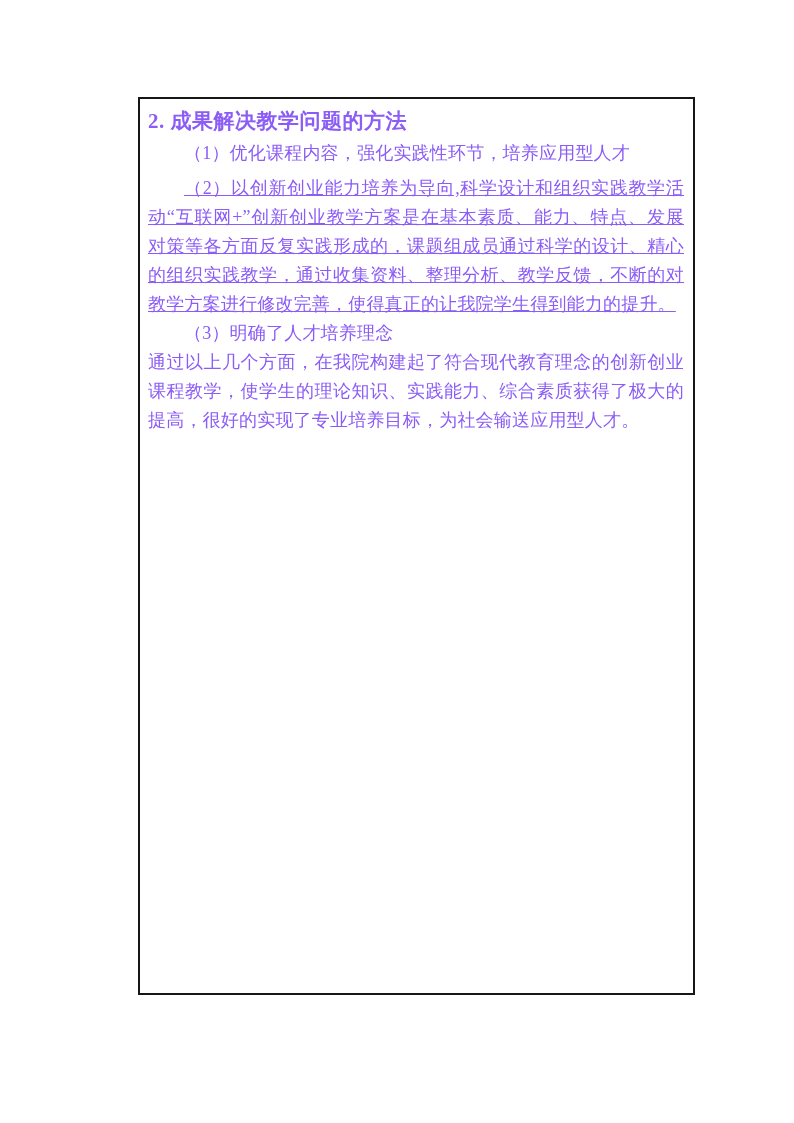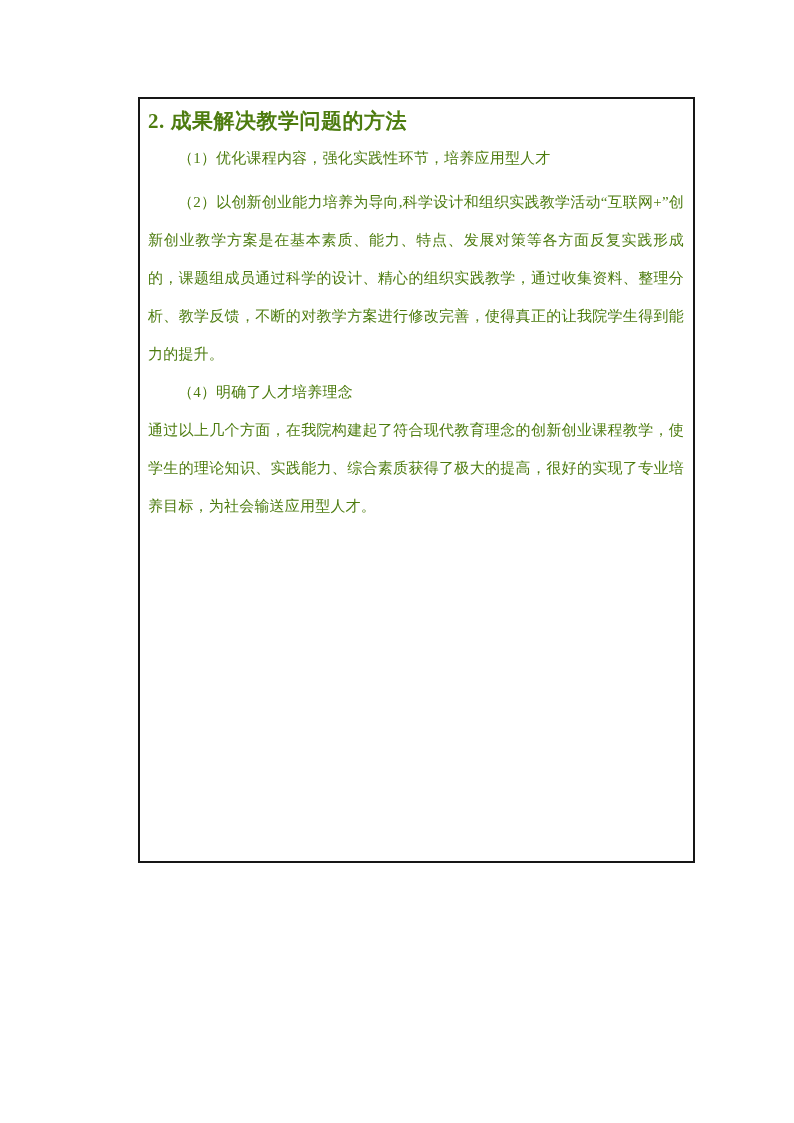--- a/index.html
+++ b/index.html
@@ -16,53 +16,54 @@
   .page {
     position: absolute;
     inset: 0;
     background: #ffffff;
   }
   .content-box {
     position: absolute;
     left: 138px;
     top: 97px;
     width: 557px;
-    height: 766px;
+    height: 898px;
     box-sizing: border-box;
     border: 2px solid #161616;
     background: #ffffff;
     padding: 4px 9px 0 8px;
-    color: #4d7c0f;
+    color: #8b5cf6;
     overflow: hidden;
   }
   .heading {
     font-size: 21px;
     font-weight: 700;
     line-height: 36px;
     margin: 0;
     letter-spacing: 0.5px;
   }
   .para {
-    font-size: 15px;
-    line-height: 38px;
+    font-size: 18px;
+    line-height: 29px;
     margin: 0;
     text-align: justify;
     letter-spacing: 0.2px;
   }
   .para.indent {
     text-indent: 2em;
   }
   .para.spaced {
     margin-top: 6px;
+    text-decoration: underline;
   }
 </style>
 </head>
 <body>
 
 <div class="page">
   <div class="content-box">
     <div class="heading">2. 成果解决教学问题的方法</div>
     <p class="para indent">（1）优化课程内容，强化实践性环节，培养应用型人才</p>
     <p class="para indent spaced">（2）以创新创业能力培养为导向,科学设计和组织实践教学活动“互联网+”创新创业教学方案是在基本素质、能力、特点、发展对策等各方面反复实践形成的，课题组成员通过科学的设计、精心的组织实践教学，通过收集资料、整理分析、教学反馈，不断的对教学方案进行修改完善，使得真正的让我院学生得到能力的提升。</p>
-    <p class="para indent">（4）明确了人才培养理念</p>
+    <p class="para indent">（3）明确了人才培养理念</p>
     <p class="para">通过以上几个方面，在我院构建起了符合现代教育理念的创新创业课程教学，使学生的理论知识、实践能力、综合素质获得了极大的提高，很好的实现了专业培养目标，为社会输送应用型人才。</p>
   </div>
 </div>
 
 </body></html>

